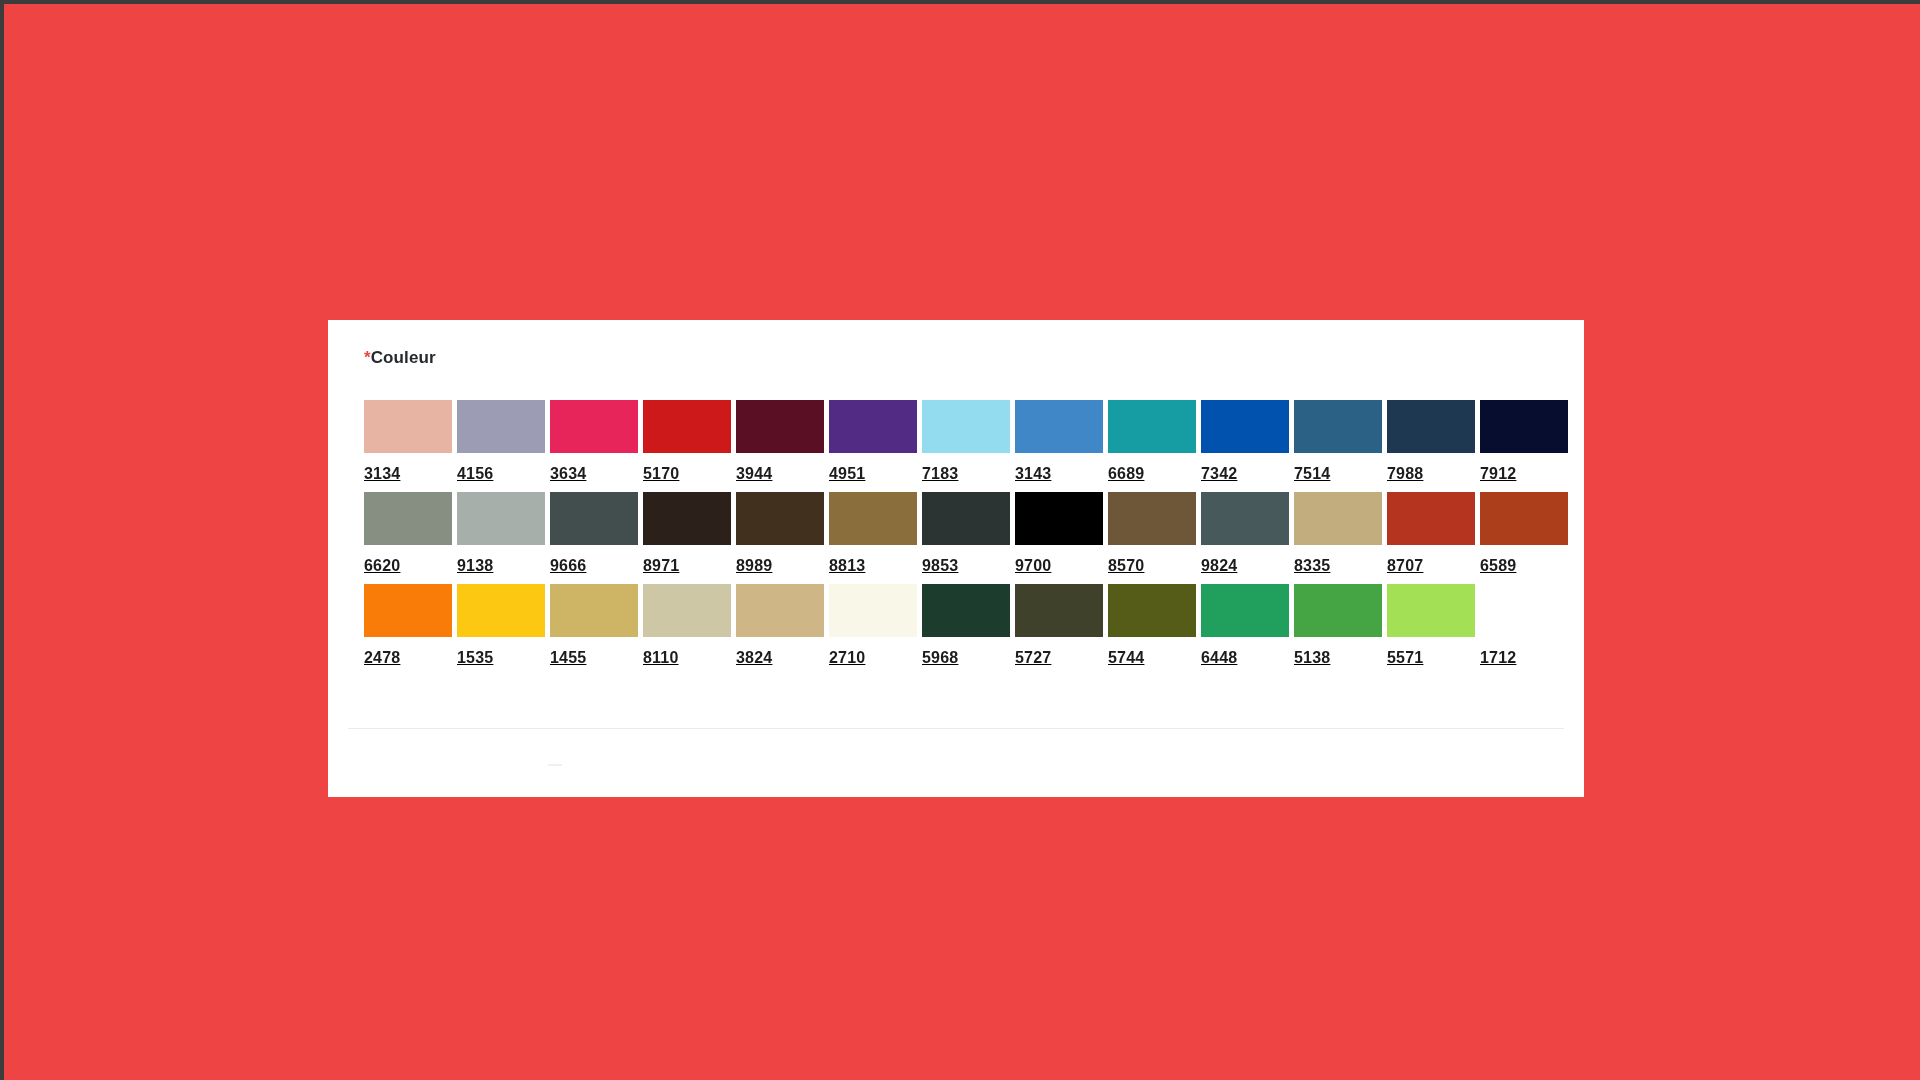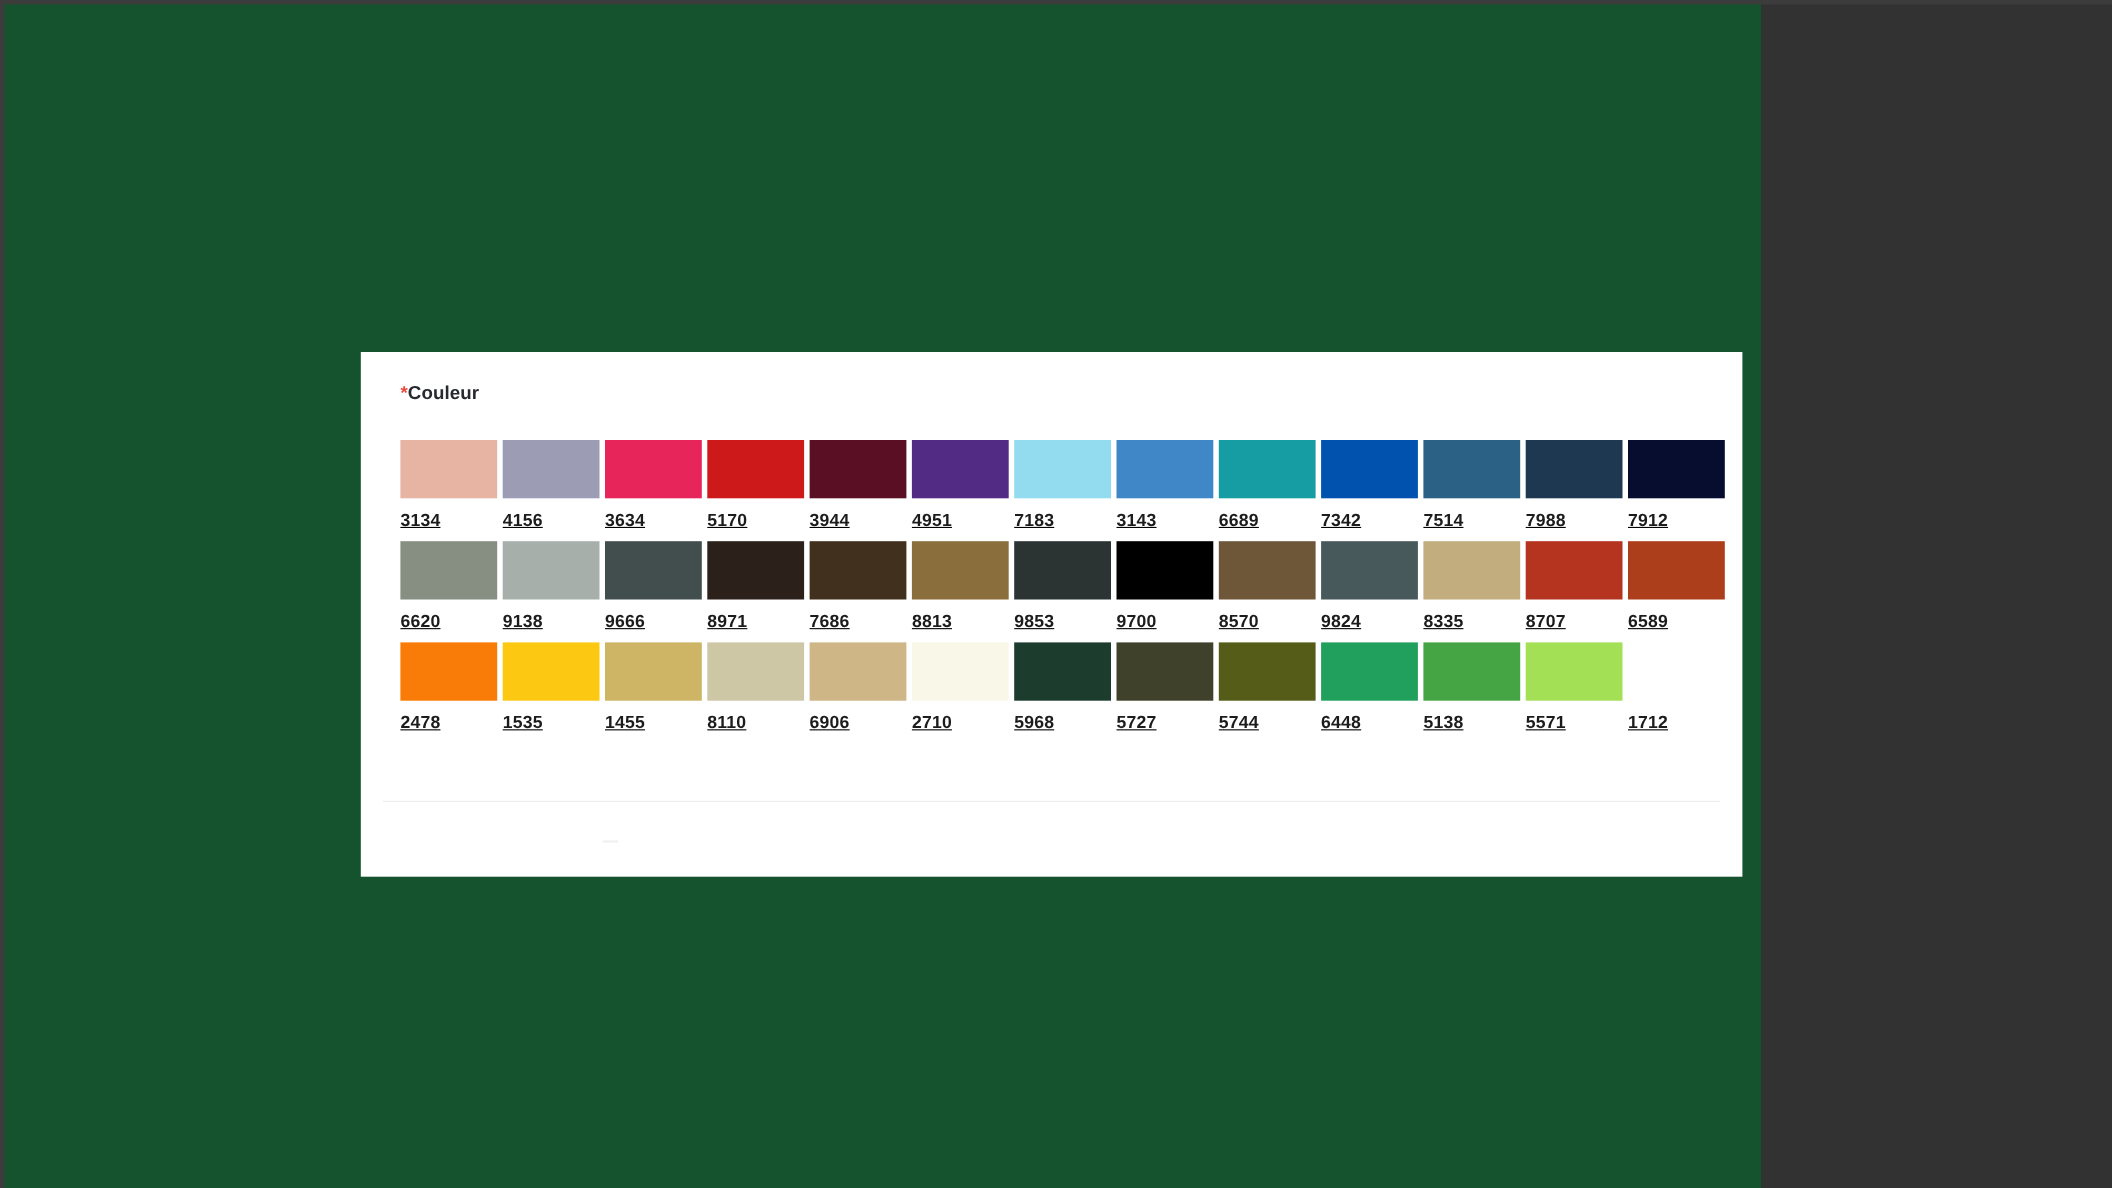--- a/index.html
+++ b/index.html
@@ -9,23 +9,23 @@
   body {
     width: 1920px;
     height: 1080px;
     background: #323232;
     font-family: "Liberation Sans", sans-serif;
     overflow: hidden;
   }
 
   .screen {
     position: relative;
-    width: 1601px;
+    width: 1920px;
     height: 1080px;
-    background: #14532d;
+    background: #ef4444;
   }
 
   
   .frame-edge-left {
     position: absolute;
     left: 0;
     top: 0;
     width: 4px;
     height: 1080px;
     background: #3c3c3c;
@@ -220,21 +220,21 @@
             <div class="swatch-cell">
               <span class="swatch-chip" style="background: rgb(65, 78, 77);"></span>
               <span class="swatch-code">9666</span>
             </div>
             <div class="swatch-cell">
               <span class="swatch-chip" style="background: rgb(43, 33, 26);"></span>
               <span class="swatch-code">8971</span>
             </div>
             <div class="swatch-cell">
               <span class="swatch-chip" style="background: rgb(66, 48, 30);"></span>
-              <span class="swatch-code">7686</span>
+              <span class="swatch-code">8989</span>
             </div>
             <div class="swatch-cell">
               <span class="swatch-chip" style="background: rgb(138, 111, 60);"></span>
               <span class="swatch-code">8813</span>
             </div>
             <div class="swatch-cell">
               <span class="swatch-chip" style="background: rgb(43, 52, 51);"></span>
               <span class="swatch-code">9853</span>
             </div>
             <div class="swatch-cell">
@@ -274,21 +274,21 @@
             <div class="swatch-cell">
               <span class="swatch-chip" style="background: rgb(206, 180, 101);"></span>
               <span class="swatch-code">1455</span>
             </div>
             <div class="swatch-cell">
               <span class="swatch-chip" style="background: rgb(205, 199, 165);"></span>
               <span class="swatch-code">8110</span>
             </div>
             <div class="swatch-cell">
               <span class="swatch-chip" style="background: rgb(206, 182, 135);"></span>
-              <span class="swatch-code">6906</span>
+              <span class="swatch-code">3824</span>
             </div>
             <div class="swatch-cell">
               <span class="swatch-chip" style="background: rgb(249, 248, 232);"></span>
               <span class="swatch-code">2710</span>
             </div>
             <div class="swatch-cell">
               <span class="swatch-chip" style="background: rgb(28, 60, 46);"></span>
               <span class="swatch-code">5968</span>
             </div>
             <div class="swatch-cell">

